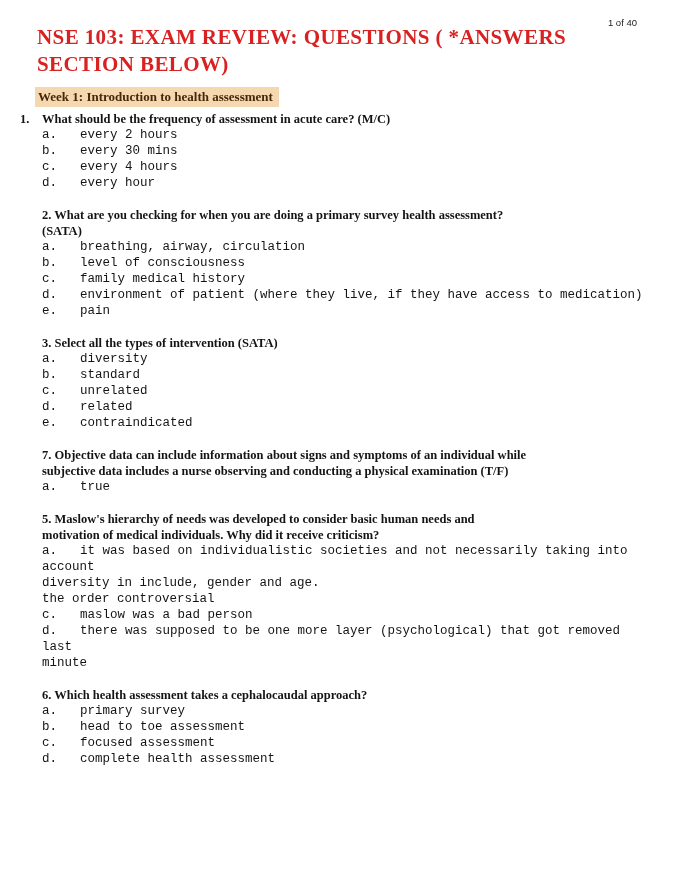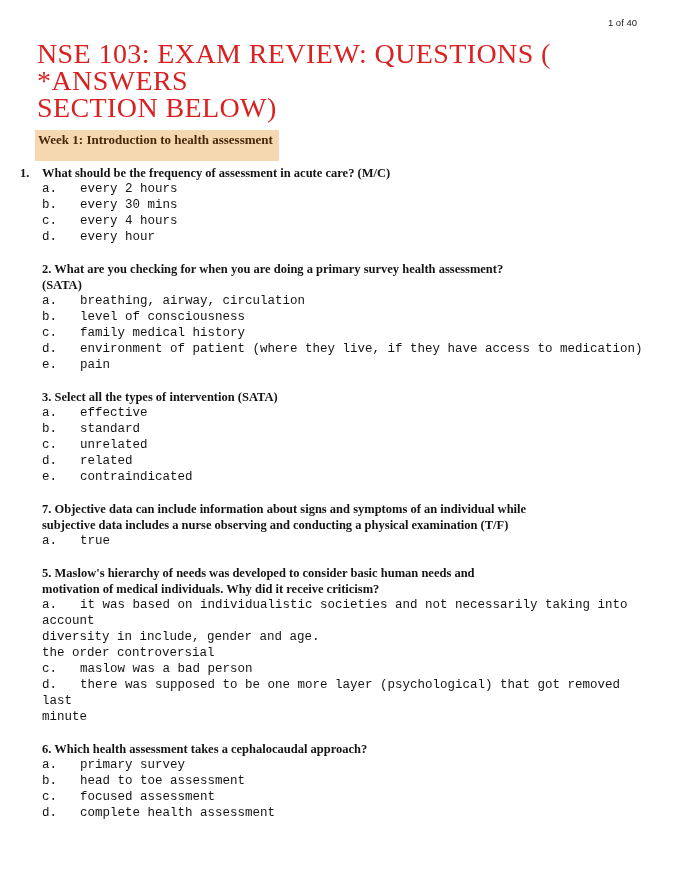--- a/index.html
+++ b/index.html
@@ -16,30 +16,30 @@
     position:relative;
     font-family:"Liberation Serif", serif;
     color:var(--body-text);
   }
   .page-number{
     position:absolute;top:17px;right:43px;
     font-family:"Liberation Sans", sans-serif;
     font-size:9.5px;color:#222;
   }
   .doc-title{
-    margin:40px 38px 0 37px;
-    font-size:28px;line-height:27px;
-    font-weight:normal;
+    margin:24px 38px 0 37px;
+    font-size:21px;line-height:27px;
+    font-weight:bold;
     letter-spacing:0.4px;
     color:var(--title-red);
   }
   .week-heading{
     display:inline-block;
     margin:9px 0 0 35px;
-    padding:2px 6px 14px 3px;
+    padding:2px 6px 3px 3px;
     background:var(--section-hl);
     color:var(--section-text);
     font-size:13px;line-height:15px;
     font-weight:bold;
   }
   .questions{
     margin:4px 28px 0 42px;
     font-size:12.5px;
     line-height:16px;
   }
@@ -76,21 +76,21 @@
         <div class="q-line">2. What are you checking for when you are doing a primary survey health assessment?</div>
         <div class="q-line">(SATA)</div>
         <div class="opt-line"><span class="opt-letter">a.</span><span class="opt-text">breathing, airway, circulation</span></div>
         <div class="opt-line"><span class="opt-letter">b.</span><span class="opt-text">level of consciousness</span></div>
         <div class="opt-line"><span class="opt-letter">c.</span><span class="opt-text">family medical history</span></div>
         <div class="opt-line"><span class="opt-letter">d.</span><span class="opt-text">environment of patient (where they live, if they have access to medication)</span></div>
         <div class="opt-line"><span class="opt-letter">e.</span><span class="opt-text">pain</span></div>
       </div>
       <div class="question">
         <div class="q-line">3. Select all the types of intervention (SATA)</div>
-        <div class="opt-line"><span class="opt-letter">a.</span><span class="opt-text">effective</span></div>
+        <div class="opt-line"><span class="opt-letter">a.</span><span class="opt-text">diversity</span></div>
         <div class="opt-line"><span class="opt-letter">b.</span><span class="opt-text">standard</span></div>
         <div class="opt-line"><span class="opt-letter">c.</span><span class="opt-text">unrelated</span></div>
         <div class="opt-line"><span class="opt-letter">d.</span><span class="opt-text">related</span></div>
         <div class="opt-line"><span class="opt-letter">e.</span><span class="opt-text">contraindicated</span></div>
       </div>
       <div class="question">
         <div class="q-line">7. Objective data can include information about signs and symptoms of an individual while</div>
         <div class="q-line">subjective data includes a nurse observing and conducting a physical examination (T/F)</div>
         <div class="opt-line"><span class="opt-letter">a.</span><span class="opt-text">true</span></div>
       </div>

